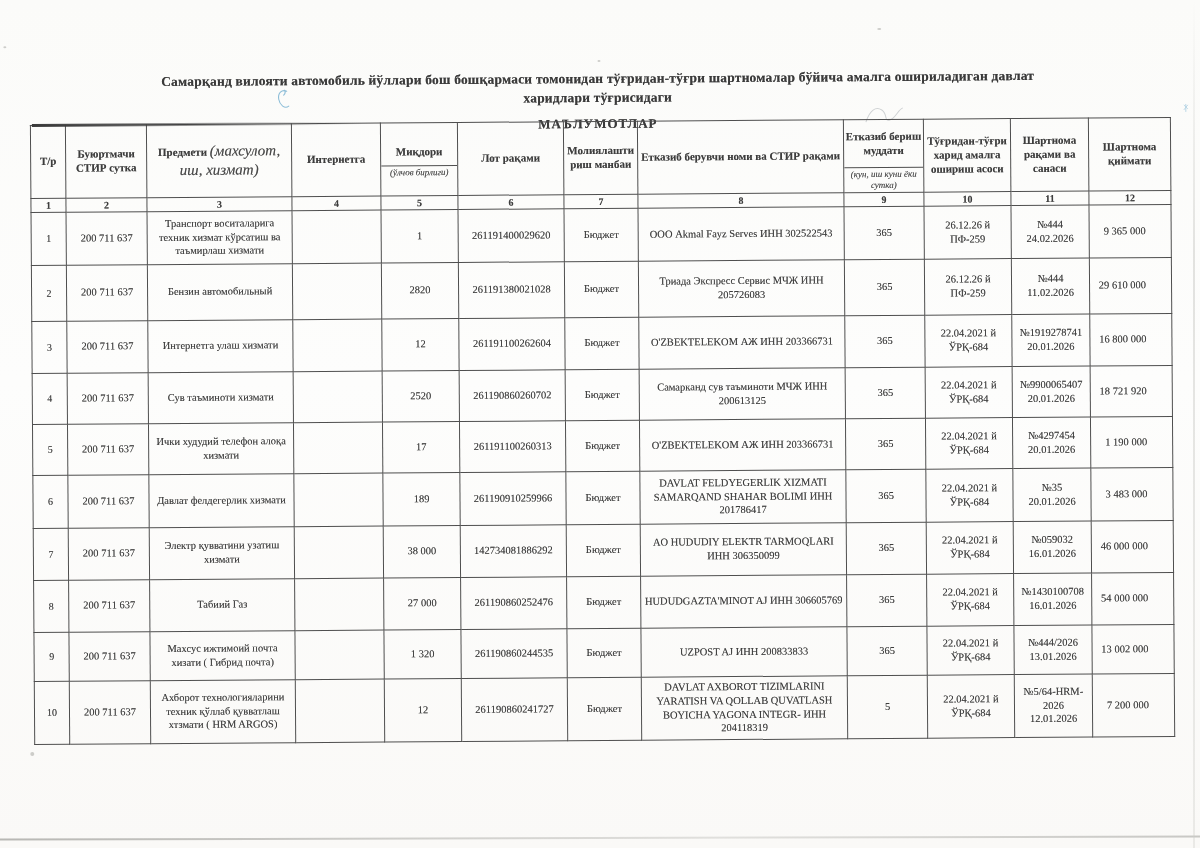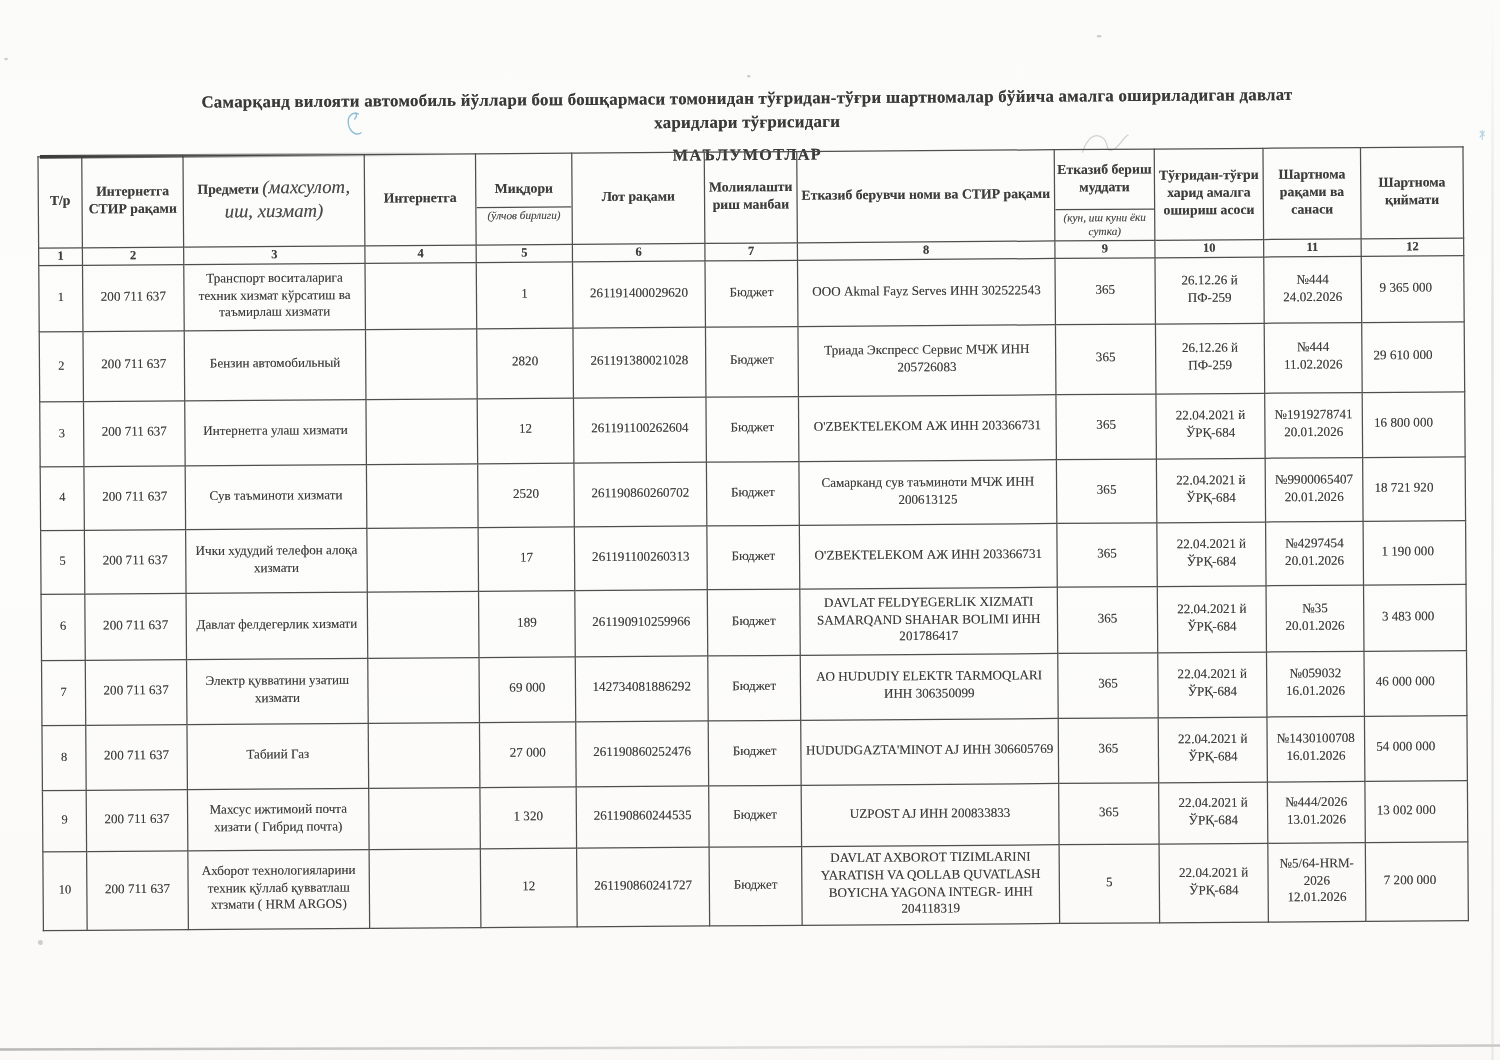--- a/index.html
+++ b/index.html
@@ -95,21 +95,21 @@
           <col style="width:74px">
             <col style="width:206px">
             <col style="width:80px">
           <col style="width:87px">
             <col style="width:78px">
             <col style="width:82px">
         </colgroup>
         <thead>
           <tr class="hdr">
             <th>Т/р</th>
-            <th>Интернетга СТИР рақами</th>
+            <th>Буюртмачи СТИР сутка</th>
             <th>
               <span>Предмети</span>
               <span class="hsub">(махсулот, иш, хизмат)</span>
             </th>
             <th>Интернетга</th>
             <th class="split">
               <div class="split-top">Миқдори</div>
               <div class="split-bot">(ўлчов бирлиги)</div>
             </th>
             <th>Лот рақами</th>
@@ -225,21 +225,21 @@
               <td class="col-basis">22.04.2021 й ЎРҚ-684</td>
               <td class="col-contract">№35
 20.01.2026</td>
               <td class="col-value">3 483 000</td>
             </tr>
             <tr style="height: 52px;">
               <td class="col-no">7</td>
               <td class="col-customer_tin">200 711 637</td>
               <td class="col-subject">Электр қувватини узатиш хизмати</td>
               <td class="col-category"></td>
-              <td class="col-quantity">69 000</td>
+              <td class="col-quantity">38 000</td>
               <td class="col-lot">142734081886292</td>
               <td class="col-source">Бюджет</td>
               <td class="col-supplier">AO HUDUDIY  ELEKTR TARMOQLARI ИНН 306350099</td>
               <td class="col-term">365</td>
               <td class="col-basis">22.04.2021 й ЎРҚ-684</td>
               <td class="col-contract">№059032
 16.01.2026</td>
               <td class="col-value">46 000 000</td>
             </tr>
             <tr style="height: 52px;">

